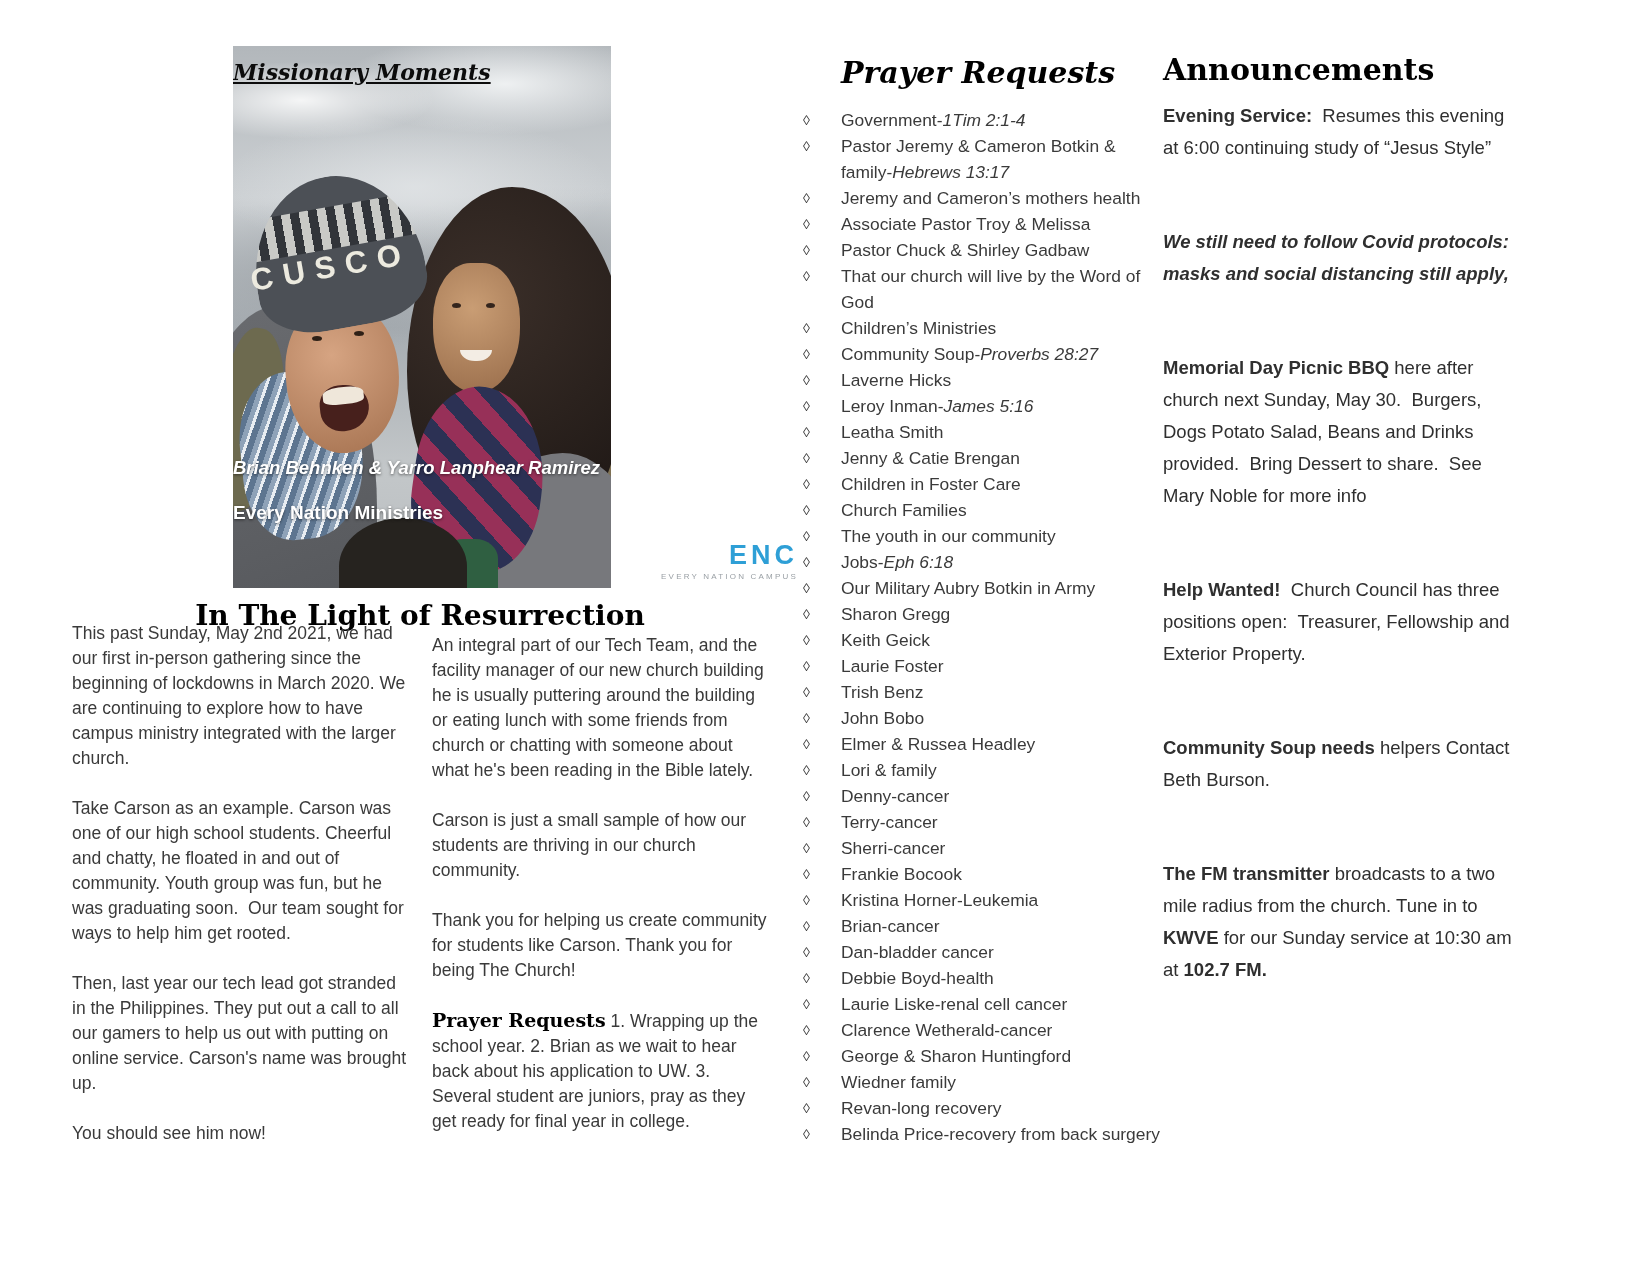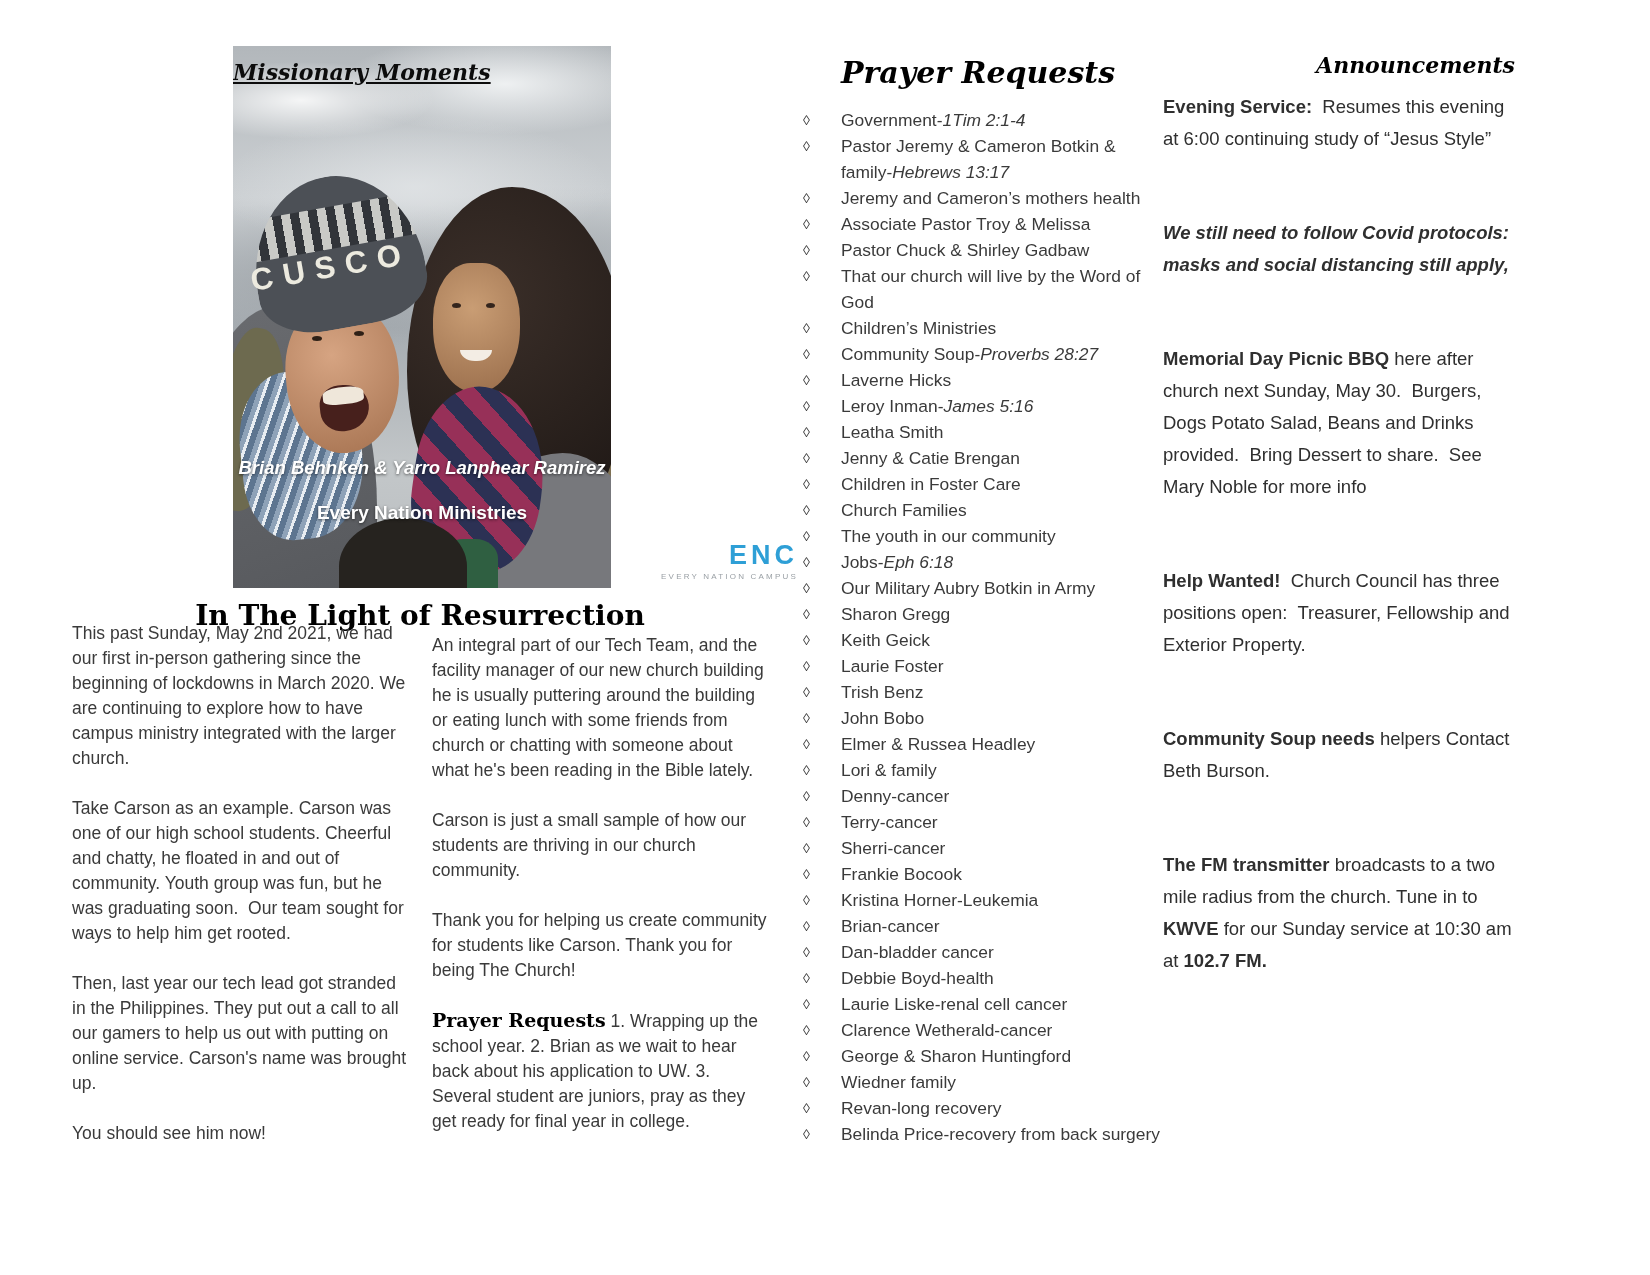--- a/index.html
+++ b/index.html
@@ -48,21 +48,21 @@
   .m-mouth:before{content:"";position:absolute;left:8%;top:5%;width:84%;height:36%;
     background:#efe7da;border-radius:40% 40% 30% 30%;}
   .beanie{position:absolute;left:5%;top:24%;width:45%;height:28%;z-index:7;transform:rotate(-10deg);
     background-color:#4c5056;
     background-image:repeating-linear-gradient(90deg, rgba(223,223,218,.85) 0 9px, rgba(48,51,56,.95) 9px 18px);
     background-repeat:no-repeat;background-size:100% 42px;background-position:0 30px;
     border-radius:55% 55% 40% 40%/75% 75% 30% 30%;}
   .beanie-band{position:absolute;left:3%;top:37.5%;width:47%;height:11%;z-index:8;transform:rotate(-10deg);
     overflow:hidden;text-align:center;color:#eceadf;
     font-weight:700;font-size:31px;letter-spacing:10px;font-family:"Liberation Sans",sans-serif;}
-  .photo-cap{position:absolute;left:0;right:0;z-index:9;text-align:center;color:#ffffff;
+  .photo-cap{position:absolute;left:0;right:0;z-index:9;color:#ffffff;
     text-shadow:0 1px 3px rgba(0,0,0,.55);}
   .cap1{top:411px;font-style:italic;font-weight:700;font-size:18.5px;}
   .cap2{top:456px;font-weight:700;font-size:19px;}
   .bottom-dark{position:absolute;left:28%;bottom:-5%;width:34%;height:18%;z-index:6;
     background:#26231f;border-radius:50% 50% 0 0;}
 
   
   .enc-logo{position:absolute;left:648px;top:541px;width:150px;text-align:right;}
   .enc-text{font-weight:800;font-size:27px;letter-spacing:4px;color:#2e9fd6;
     font-family:"Liberation Sans",sans-serif;line-height:28px;}
@@ -81,22 +81,22 @@
   .prayer-col h2{margin:0;text-align:center;font-family:"DejaVu Serif",serif;
     font-style:italic;font-weight:700;font-size:30px;color:#000;}
   .prayer-col ul{list-style:none;margin:17px 0 0 0;padding:0;}
   .prayer-col li{display:flex;font-size:17.4px;line-height:26px;}
   .diamond{flex:0 0 38px;padding-left:13px;font-size:14px;color:#3a3a3a;}
   .li-text{flex:1;}
   .li-text em{font-style:italic;}
 
   
   .announce-col{position:absolute;left:1163px;top:52px;width:352px;}
-  .announce-col h2{margin:0 0 13px 0;text-align:right;font-family:"DejaVu Serif",serif;
-    font-style:italic;font-weight:700;font-size:22px;color:#000;}
+  .announce-col h2{margin:0 0 13px 0;text-align:left;font-family:"DejaVu Serif",serif;
+    font-weight:700;font-size:30px;color:#000;}
   .announce-col p{margin:0 0 62px 0;font-size:18.5px;line-height:32px;color:#2f2f2f;}
   .announce-col .b{font-weight:700;}
   .announce-col .bi{font-weight:700;font-style:italic;}
 </style>
 </head>
 <body>
 
 <div class="page">
 
   <div class="photo">

